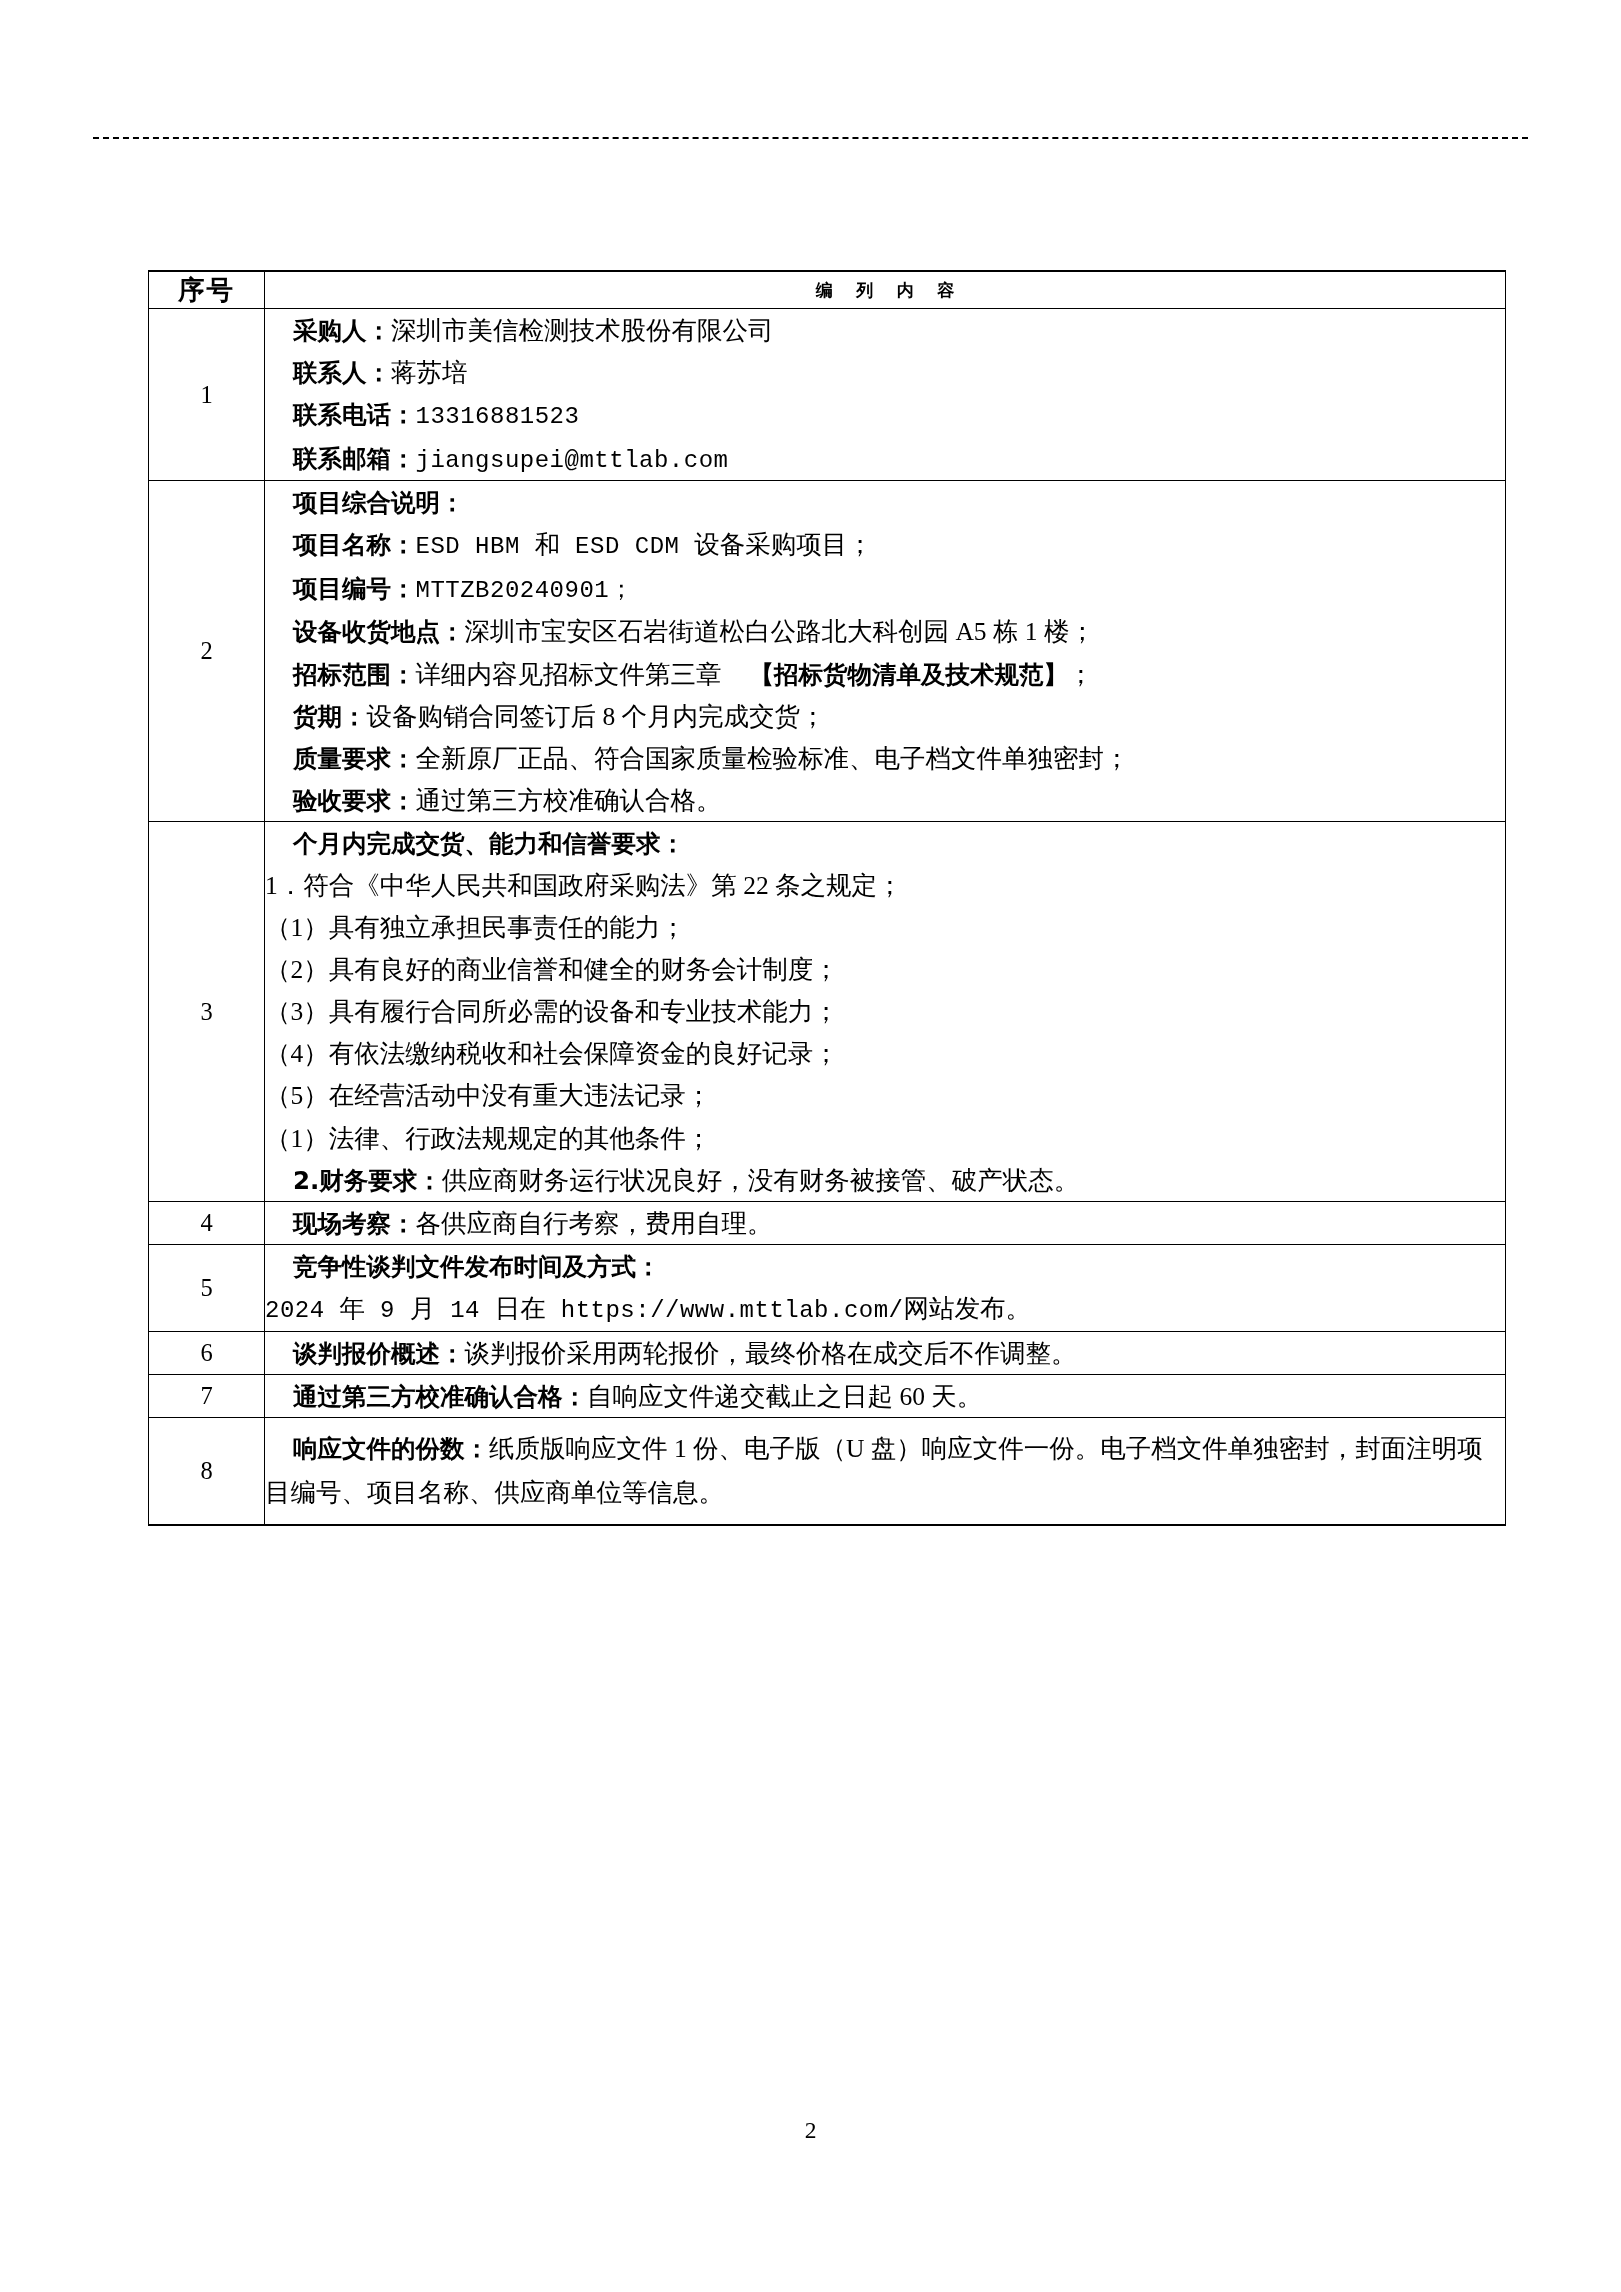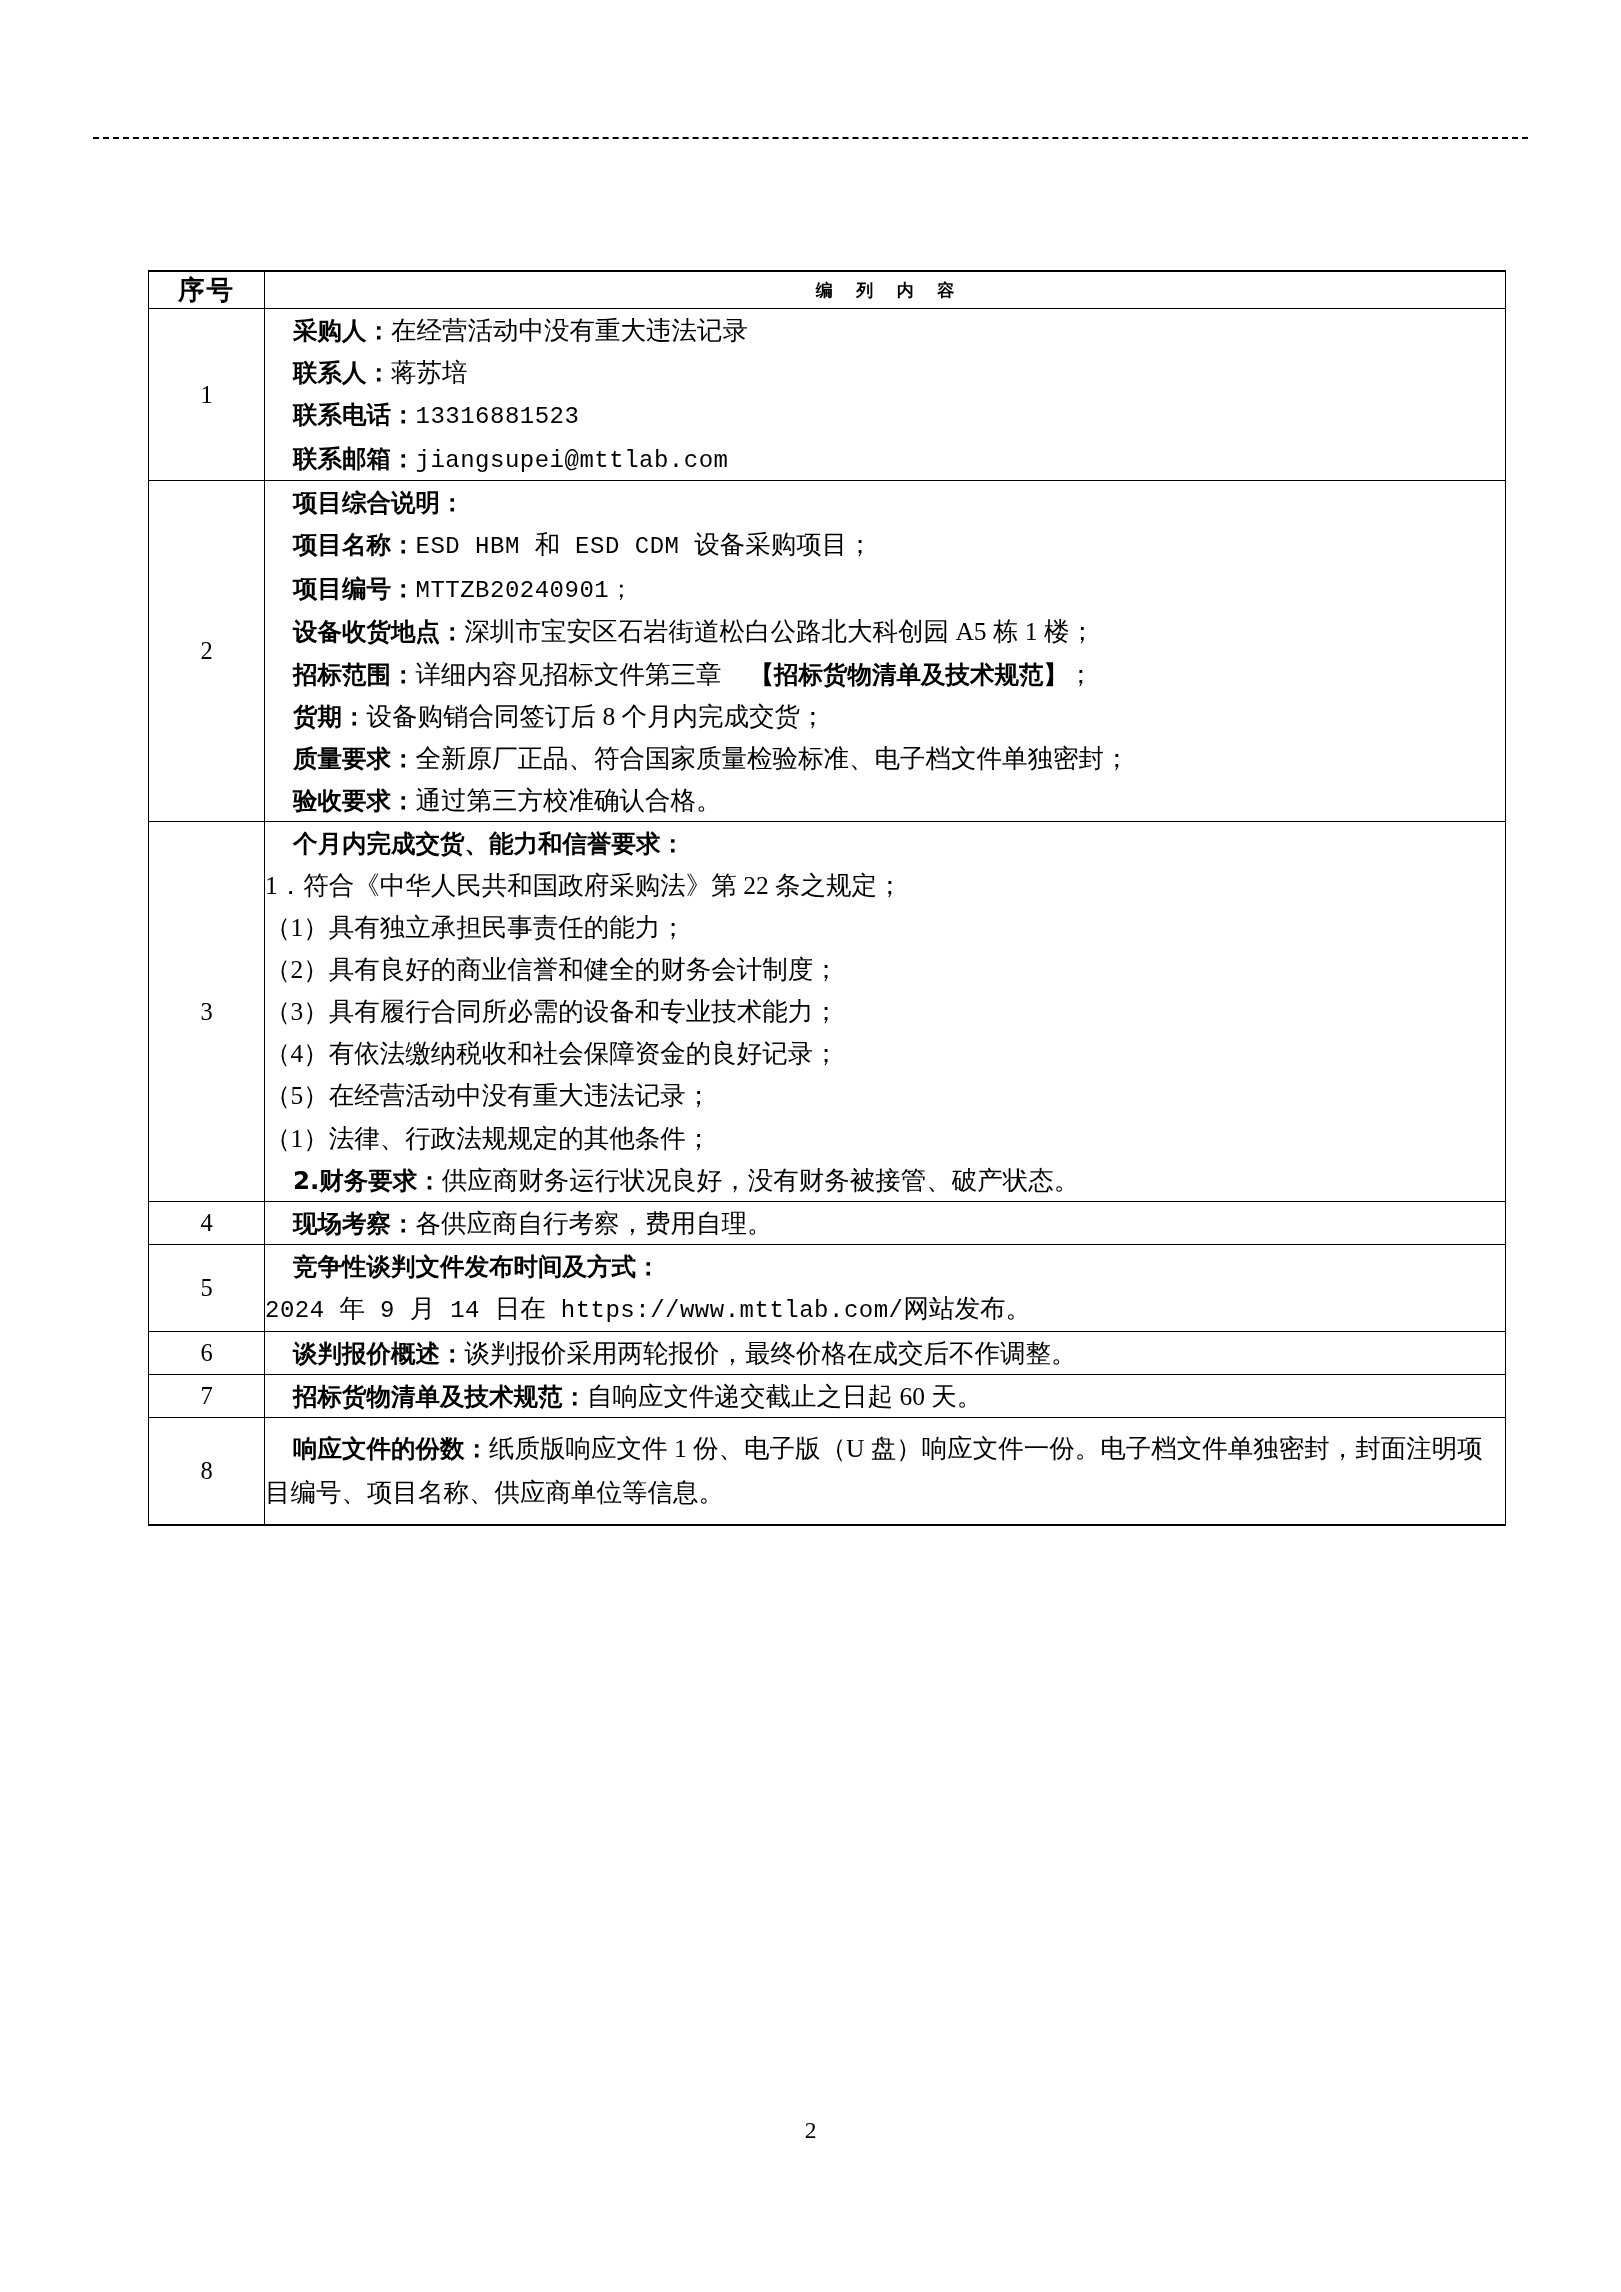--- a/index.html
+++ b/index.html
@@ -145,21 +145,21 @@
         <col>
       </colgroup>
     <tbody>
       <tr class="hdr">
         <td class="cell-hdr-no">序号</td>
         <td class="cell-hdr-content">编 列 内 容</td>
       </tr>
     <tr>
           <td class="cell-no">1</td>
           <td class="cell-body">
-            <div class="line"><span class="lbl">采购人：</span><span class="ser">在经营活动中没有重大违法记录</span></div>
+            <div class="line"><span class="lbl">采购人：</span><span class="ser">深圳市美信检测技术股份有限公司</span></div>
             <div class="line"><span class="lbl">联系人：</span><span class="ser">蒋苏培</span></div>
             <div class="line"><span class="lbl">联系电话：</span><span class="mono">13316881523</span></div>
             <div class="line"><span class="lbl">联系邮箱：</span><span class="mono">jiangsupei@mttlab.com</span></div>
           </td>
         </tr>
         <tr>
           <td class="cell-no">2</td>
           <td class="cell-body">
             <div class="line"><span class="lbl">项目综合说明：</span></div>
             <div class="line"><span class="lbl">项目名称：</span><span class="ser"><span class="mono">ESD HBM </span><span class="ser">和</span><span class="mono"> ESD CDM </span><span class="ser">设备采购项目；</span></span></div>
@@ -200,21 +200,21 @@
         </tr>
         <tr>
           <td class="cell-no">6</td>
           <td class="cell-body">
             <div class="line"><span class="lbl">谈判报价概述：</span><span class="ser">谈判报价采用两轮报价，最终价格在成交后不作调整。</span></div>
           </td>
         </tr>
         <tr>
           <td class="cell-no">7</td>
           <td class="cell-body">
-            <div class="line"><span class="lbl">招标货物清单及技术规范：</span><span class="ser">自响应文件递交截止之日起 60 天。</span></div>
+            <div class="line"><span class="lbl">通过第三方校准确认合格：</span><span class="ser">自响应文件递交截止之日起 60 天。</span></div>
           </td>
         </tr>
         <tr class="last">
           <td class="cell-no">8</td>
           <td class="cell-body">
             <div class="line wrap"><span class="lbl">响应文件的份数：</span><span class="ser">纸质版响应文件 1 份、电子版（U 盘）响应文件一份。电子档文件单独密封，封面注明项目编号、项目名称、供应商单位等信息。</span></div>
           </td>
         </tr>
       </tbody>
   </table>

